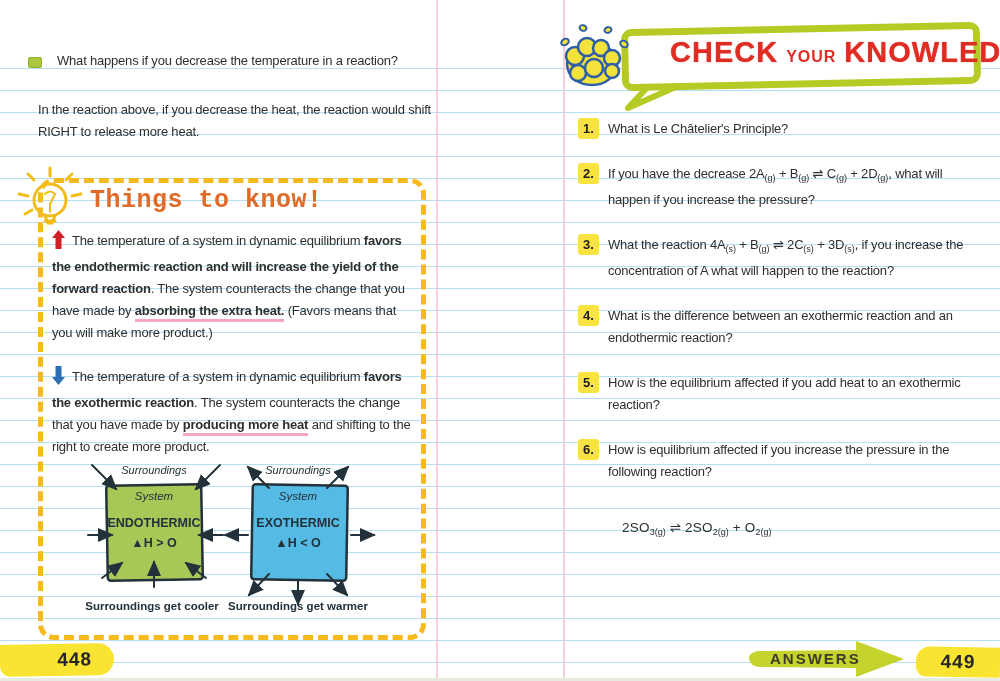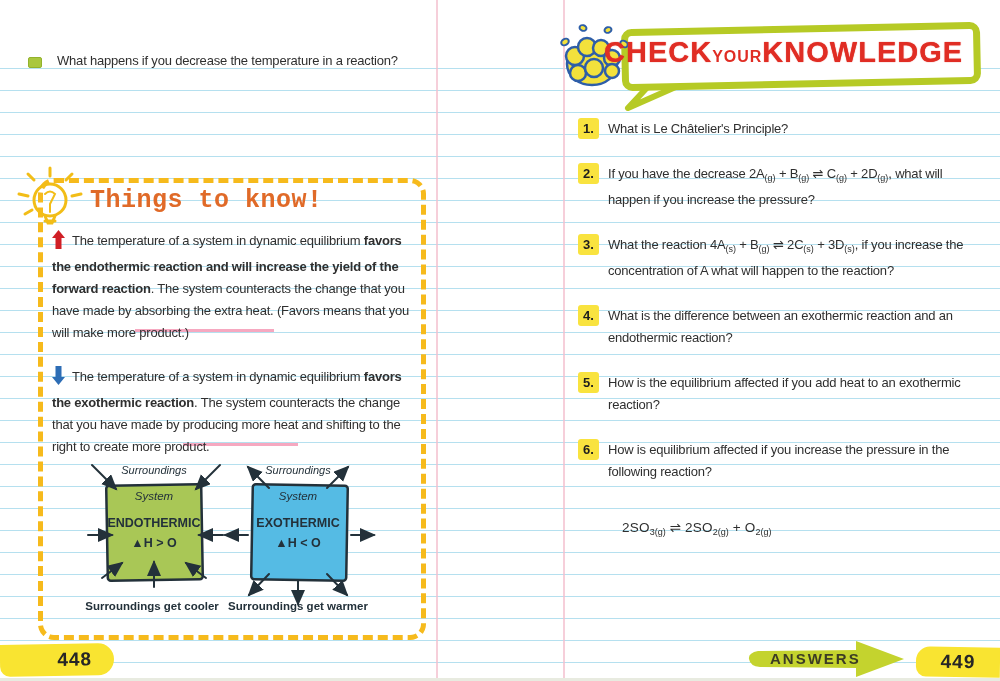--- a/index.html
+++ b/index.html
@@ -21,39 +21,39 @@
 
   .ttk-box{position:absolute;left:38px;top:178px;width:378px;height:452px;
     border:5px dashed var(--c-accent-orange,#f6ba1c);border-radius:16px;}
   .ttk-title{position:absolute;left:90px;top:186px;font-family:Liberation Mono, monospace;
     font-weight:700;font-size:25px;color:var(--c-title-orange,#e06a28);letter-spacing:.5px;}
   .lightbulb{position:absolute;left:12px;top:164px;}
   .ttk-para{position:absolute;left:52px;width:366px;font-size:13px;letter-spacing:-.2px;line-height:22px;}
   .ttk-para.p1{top:230px;} .ttk-para.p2{top:366px;}
   .ptr-icon{display:inline-block;vertical-align:-4px;margin-right:7px;}
   .seg-b{font-weight:700;}
-  .seg-u{border-bottom:3px solid var(--c-underline-pink,#f6a8c0);padding-bottom:11px;}
+  .seg-u{border-bottom:3px solid var(--c-underline-pink,#f6a8c0);padding-bottom:1px;font-weight:bold;}
   .seg-sub{font-size:9px;vertical-align:-3px;letter-spacing:0;}
 
   .diagram-svg{position:absolute;left:55px;top:458px;}
   .diagram-svg text{font-family:"Liberation Sans","DejaVu Sans",sans-serif;fill:#23313a;}
   .lbl-small{font-size:11px;font-style:italic;}
   .lbl-sys{font-size:11.5px;font-style:italic;}
   .lbl-name{font-size:12.5px;font-weight:700;}
   .lbl-cap{font-size:11.5px;font-weight:700;}
 
   .swipe{position:absolute;background:var(--c-highlight-yellow,#f9e431);display:flex;align-items:center;}
   .swipe-left{left:0;top:644px;width:92px;height:32px;border-radius:0 16px 16px 10px;transform:rotate(-1deg);justify-content:flex-end;padding-right:22px;}
   .swipe-right{left:916px;top:647px;width:84px;height:30px;border-radius:14px 0 0 10px;transform:rotate(1deg);justify-content:center;}
   .pagenum{font-size:19px;font-weight:700;color:#262626;letter-spacing:1px;}
 
   
   .bubble-svg{position:absolute;left:598px;top:20px;}
   .brain-svg{position:absolute;left:556px;top:20px;}
-  .header-title{position:absolute;left:604px;top:36px;width:330px;display:flex;align-items:baseline;gap:0;
+  .header-title{position:absolute;left:670px;top:36px;width:330px;display:flex;align-items:baseline;gap:8px;
     color:var(--c-header-red,#e02d24);white-space:nowrap;}
   .t-big{font-size:29px;font-weight:700;letter-spacing:1px;text-shadow:0 0 1px var(--c-header-red,#e02d24);}
   .t-small{font-size:16px;font-weight:700;letter-spacing:1px;}
 
   .questions{position:absolute;left:578px;top:118px;width:394px;}
   .q-row{display:flex;gap:9px;align-items:flex-start;min-height:45px;margin-bottom:22px;}
   .q-row.q1{min-height:22px;}
   .q-badge{flex:0 0 auto;width:21px;height:21px;background:var(--c-badge-yellow,#f9e33f);border-radius:3px;
     display:flex;align-items:center;justify-content:center;font-size:13px;font-weight:700;color:#1e1e1e;}
   .q-text{font-size:13px;letter-spacing:-.2px;line-height:22.5px;width:360px;}
@@ -69,20 +69,21 @@
   <div class="rules"></div>
   <div class="margin-line left"></div>
   <div class="margin-line right"></div>
   <div class="bottom-edge"></div>
 
   <div class="q-prompt">
     <span class="bullet"></span>
     <span>What happens if you decrease the temperature in a reaction?</span>
   </div>
 
+  <div class="intro">In the reaction above, if you decrease the heat, the reaction would shift RIGHT to release more heat.</div>
 
   <div class="ttk-box"></div>
 
   <svg class="lightbulb" width="76" height="80" viewBox="0 0 76 80">
     <g stroke="#f2bd17" stroke-width="3" fill="none" stroke-linecap="round">
       <circle cx="38" cy="36" r="16"></circle>
       <path d="M33 52 l3 7 h4 l3 -7"></path>
       <path d="M33 57 h10"></path>
       <path d="M33 30 q5 -5 10 0 l-5 10 v8" stroke-width="2"></path>
       <path d="M38 12 v-8"></path>

